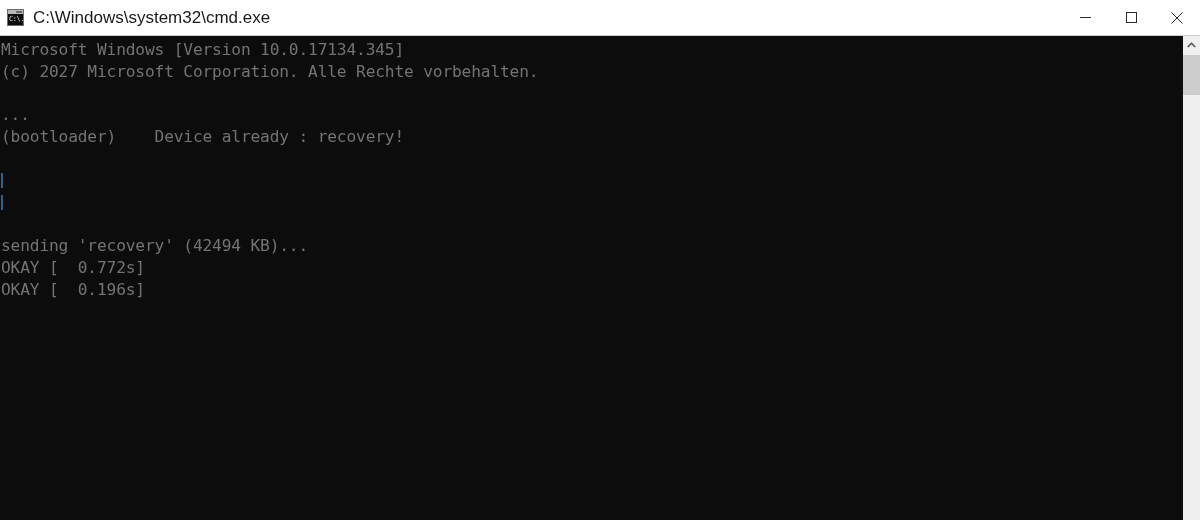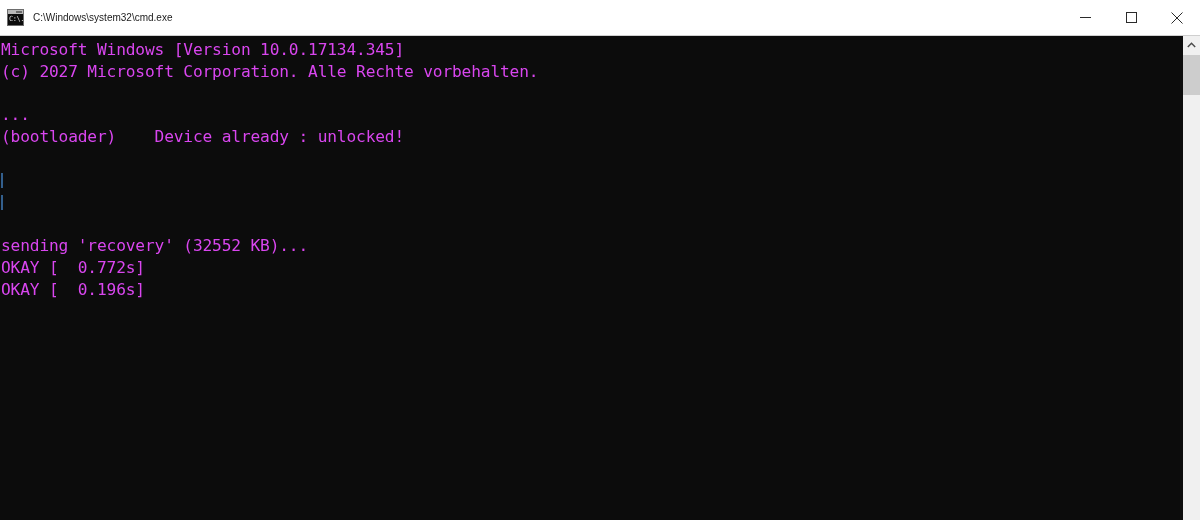--- a/index.html
+++ b/index.html
@@ -75,21 +75,21 @@
     color: #dcdcdc;
     font-family: "DejaVu Sans Mono", monospace;
     font-size: 7px;
     line-height: 11px;
     letter-spacing: -0.5px;
     white-space: nowrap;
     overflow: hidden;
   }
   .title-text {
     font-family: "Liberation Sans", sans-serif;
-    font-size: 10px;
+    font-size: 17px;
     color: #1a1a1a;
     line-height: 36px;
     white-space: nowrap;
   }
 
   .window-controls {
     position: absolute;
     top: 0;
     right: 0;
     height: 35px;
@@ -116,21 +116,21 @@
   .console {
     position: relative;
     flex: 1 1 auto;
     padding: 3px 0 0 1px;
     overflow: hidden;
   }
   .line {
     font-family: "DejaVu Sans Mono", monospace;
     font-size: 16.2px;
     line-height: 21.8px;
-    color: #d946ef;
+    color: #737373;
     white-space: pre;
     letter-spacing: -0.15px;
     height: 21.8px;
   }
   .line.blank { color: transparent; }
   .line.marked {
     position: relative;
   }
   .line.marked::before {
     content: "";
@@ -210,26 +210,26 @@
       </div>
     </div>
   </div>
 
   <div class="terminal-area">
     <div class="console" id="console-output">
         <div class="line">Microsoft Windows [Version 10.0.17134.345]</div>
         <div class="line">(c) 2027 Microsoft Corporation. Alle Rechte vorbehalten.</div>
         <div class="line blank"></div>
         <div class="line">...</div>
-        <div class="line">(bootloader)    Device already : unlocked!</div>
+        <div class="line">(bootloader)    Device already : recovery!</div>
         <div class="line blank"></div>
         <div class="line blank marked"></div>
         <div class="line blank marked"></div>
         <div class="line blank"></div>
-        <div class="line">sending 'recovery' (32552 KB)...</div>
+        <div class="line">sending 'recovery' (42494 KB)...</div>
         <div class="line">OKAY [  0.772s]</div>
         <div class="line">OKAY [  0.196s]</div>
         <div class="line blank"></div>
       </div>
 
     <div class="scrollbar">
       <div class="sb-arrow">
         <svg width="9" height="6" viewBox="0 0 9 6" aria-hidden="true">
           <polyline points="0.8,5 4.5,1.2 8.2,5" fill="none" stroke="#4a4a4a" stroke-width="1.4"></polyline>
         </svg>

